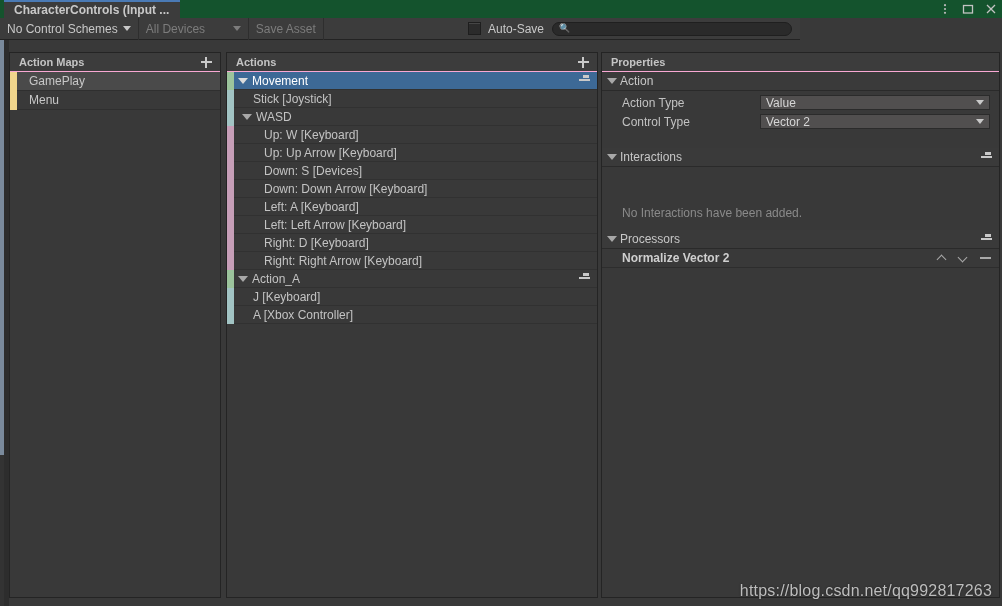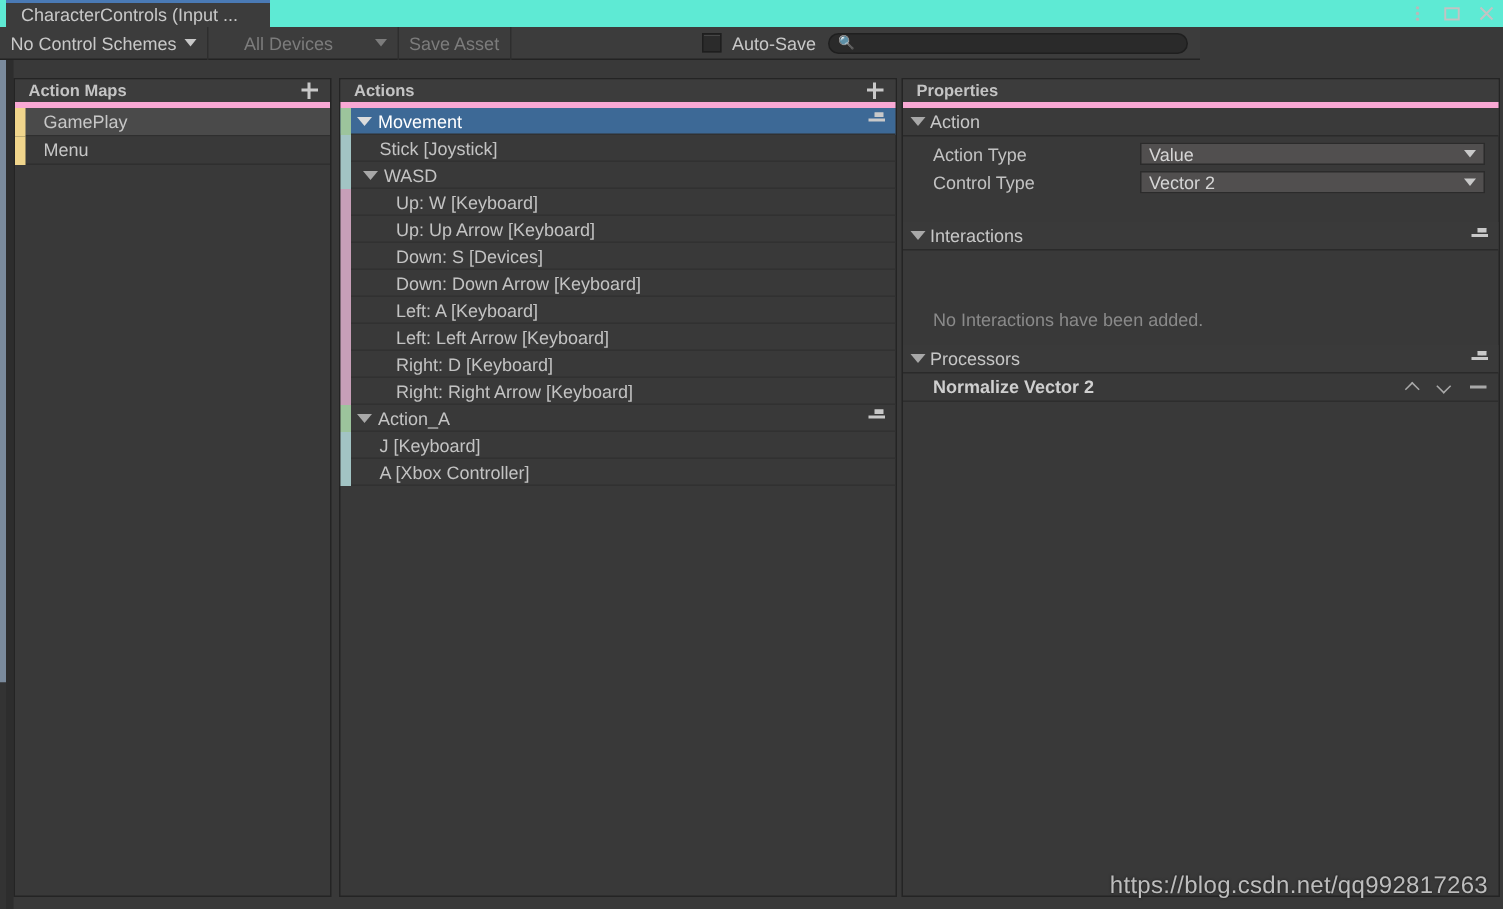--- a/index.html
+++ b/index.html
@@ -23,21 +23,22 @@
     background:#333333;
   }
   .left-gutter {
     position:absolute; left:4px; top:18px; width:5px; height:588px;
     background:#2d2d2d;
   }
 
   
   .titlebar {
     position:absolute; left:0; top:0; width:1002px; height:18px;
-    background:#5eead4;
+    background:#14532d;
+    font-weight:bold;
   }
   .tab {
     position:absolute; left:4px; top:0; width:176px; height:18px;
     background:#3c3c3c;
     border-top:2px solid #4a7ab5;
     display:flex; align-items:center;
     padding-left:10px;
     font-size:12px; color:#c9c9c9;
     white-space:nowrap; overflow:hidden;
   }
@@ -63,21 +64,21 @@
   }
   .tb-btn.disabled { color:#7c7c7c; }
   .tb-caret {
     display:inline-block; margin-left:5px;
     width:0;height:0;
     border-left:4px solid transparent;
     border-right:4px solid transparent;
     border-top:5px solid #c8c8c8;
   }
   .tb-caret.dim { border-top-color:#7c7c7c; }
-  .tb-devices { width:110px; justify-content:space-between;margin-left:17px; }
+  .tb-devices { width:110px; justify-content:space-between; }
   .tb-spacer { flex:1; }
   .autosave-wrap {
     display:flex; align-items:center; gap:7px; margin-right:8px;
   }
   .checkbox {
     width:13px; height:13px;
     background:#2b2b2b;
     border:1px solid #1e1e1e;
     box-shadow:inset 0 1px 0 #464646;
   }
@@ -98,21 +99,21 @@
     background:#393939;
     border:1px solid #242424;
   }
   #pane-maps    { left:9px;   width:212px; height:546px; }
   #pane-actions { left:226px; width:372px; height:546px; }
   #pane-props   { left:601px; width:399px; height:546px; }
 
   .pane-header {
     height:19px;
     background:#3c3c3c;
-    border-bottom:4px solid #f9a8d4;
+    border-bottom:1px solid #f9a8d4;
     display:flex; align-items:center;
     padding:0 6px 0 9px;
     font-size:11px; font-weight:bold; color:#c4c4c4;
   }
   .pane-header .spacer { flex:1; }
   .plus-btn {
     width:16px; height:16px;
     display:flex; align-items:center; justify-content:center;
     position:relative;
   }

